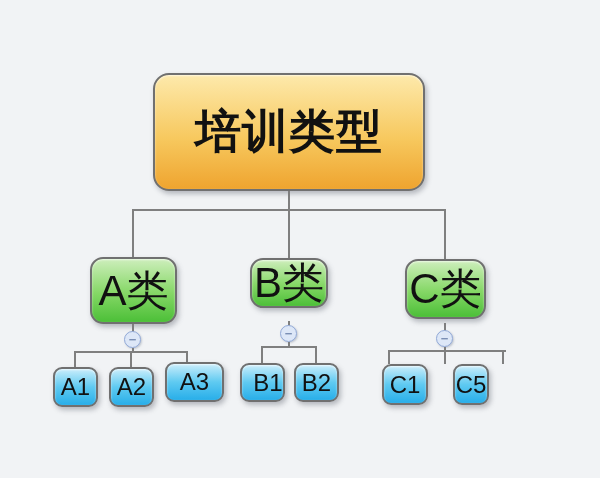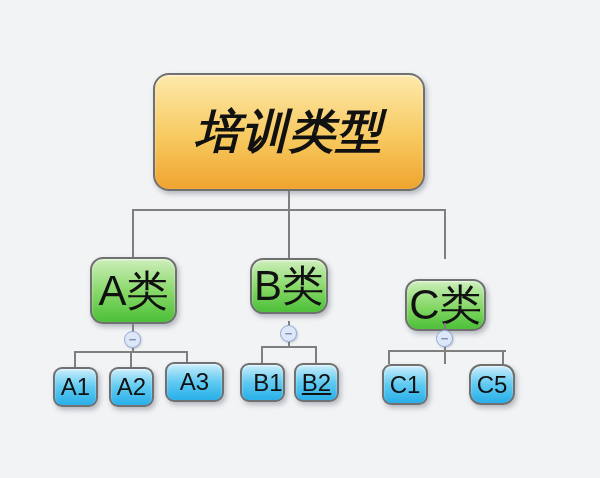--- a/index.html
+++ b/index.html
@@ -48,31 +48,31 @@
     font-size:13px;font-weight:bold;line-height:1;
     box-shadow:1px 1px 2px rgba(120,130,150,.4);
     cursor:pointer;
   }
 </style>
 </head>
 <body>
 
 <div class="canvas">
 
-  <div class="node node-root" style="left:153px;top:73px;width:272px;height:118px;font-style:italic;">培训类型</div>
+  <div class="node node-root" style="left:153px;top:73px;width:272px;height:118px;">培训类型</div>
 
   <div class="line" style="left:288px;top:191px;width:2px;height:20px;"></div>
   <div class="line" style="left:132px;top:209px;width:314px;height:2px;"></div>
   <div class="line" style="left:132px;top:209px;width:2px;height:48px;"></div>
   <div class="line" style="left:288px;top:209px;width:2px;height:49px;"></div>
   <div class="line" style="left:444px;top:209px;width:2px;height:50px;"></div>
 
   <div class="node node-branch" style="left:90px;top:257px;width:87px;height:67px;">A类</div>
-  <div class="node node-branch" style="left:250px;top:258px;width:78px;height:56px;">B类</div>
-  <div class="node node-branch" style="left:405px;top:259px;width:81px;height:52px;margin-top:20px;">C类</div>
+  <div class="node node-branch" style="left:250px;top:258px;width:78px;height:50px;">B类</div>
+  <div class="node node-branch" style="left:405px;top:259px;width:81px;height:60px;">C类</div>
 
   <div class="line" style="left:132px;top:324px;width:2px;height:8px;"></div>
   <div class="collapse" style="left:124px;top:331px;">−</div>
   <div class="line" style="left:132px;top:348px;width:2px;height:5px;"></div>
   <div class="line" style="left:74px;top:351px;width:114px;height:2px;"></div>
   <div class="line" style="left:74px;top:351px;width:2px;height:16px;"></div>
   <div class="line" style="left:130px;top:351px;width:2px;height:16px;"></div>
   <div class="line" style="left:186px;top:351px;width:2px;height:16px;"></div>
 
   <div class="node node-leaf" style="left:53px;top:367px;width:45px;height:40px;">A1</div>
@@ -80,26 +80,26 @@
   <div class="node node-leaf" style="left:165px;top:362px;width:59px;height:40px;">A3</div>
 
   <div class="line" style="left:288px;top:321px;width:2px;height:5px;"></div>
   <div class="collapse" style="left:280px;top:325px;">−</div>
   <div class="line" style="left:288px;top:342px;width:2px;height:5px;"></div>
   <div class="line" style="left:261px;top:346px;width:56px;height:2px;"></div>
   <div class="line" style="left:261px;top:346px;width:2px;height:17px;"></div>
   <div class="line" style="left:315px;top:346px;width:2px;height:17px;"></div>
 
   <div class="node node-leaf" style="left:240px;top:363px;width:45px;height:39px;padding-left:11px;">B1</div>
-  <div class="node node-leaf" style="left:294px;top:363px;width:45px;height:39px;text-decoration:underline;">B2</div>
+  <div class="node node-leaf" style="left:294px;top:363px;width:45px;height:39px;">B2</div>
 
   <div class="line" style="left:444px;top:323px;width:2px;height:8px;"></div>
   <div class="collapse" style="left:436px;top:330px;">−</div>
   <div class="line" style="left:444px;top:347px;width:2px;height:4px;"></div>
   <div class="line" style="left:388px;top:350px;width:118px;height:2px;"></div>
   <div class="line" style="left:388px;top:350px;width:2px;height:14px;"></div>
   <div class="line" style="left:444px;top:350px;width:2px;height:14px;"></div>
   <div class="line" style="left:502px;top:350px;width:2px;height:14px;"></div>
 
   <div class="node node-leaf" style="left:366px;top:364px;width:46px;height:41px;margin-left:16px;">C1</div>
-  <div class="node node-leaf" style="left:469px;top:364px;width:46px;height:41px;border-radius:12px;">C5</div>
+  <div class="node node-leaf" style="left:453px;top:364px;width:36px;height:41px;">C5</div>
 
 </div>
 
 </body></html>

